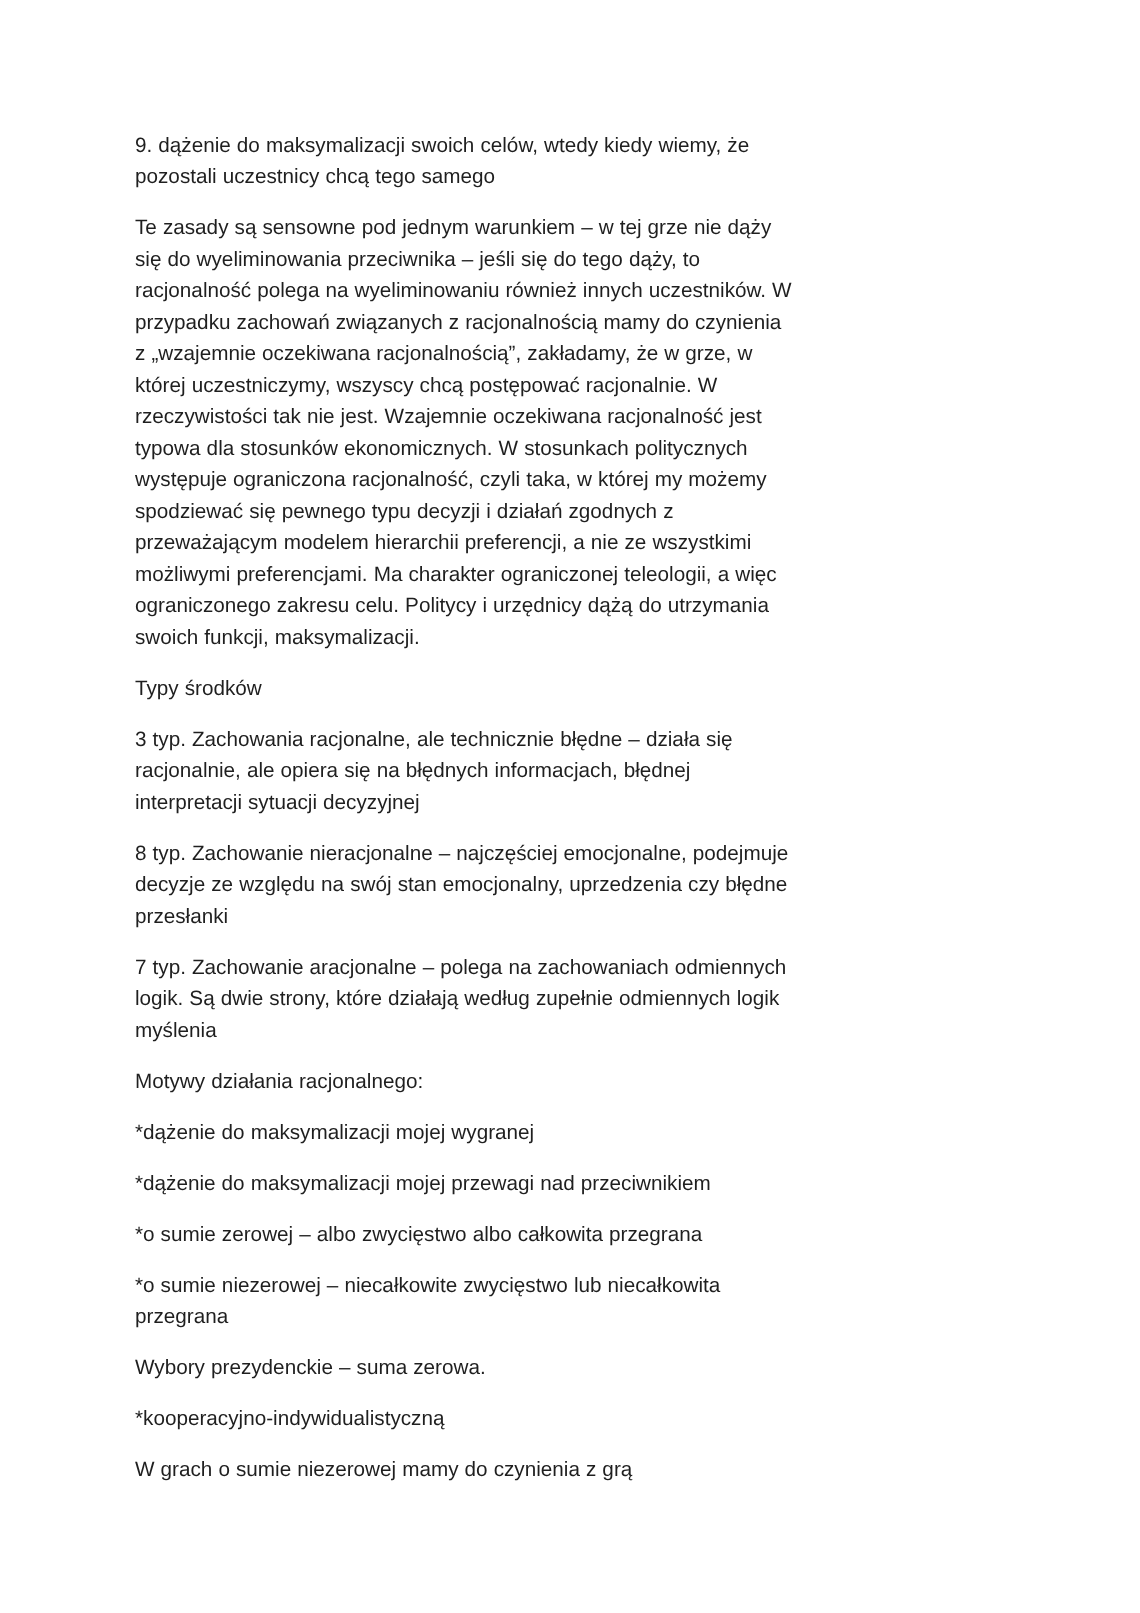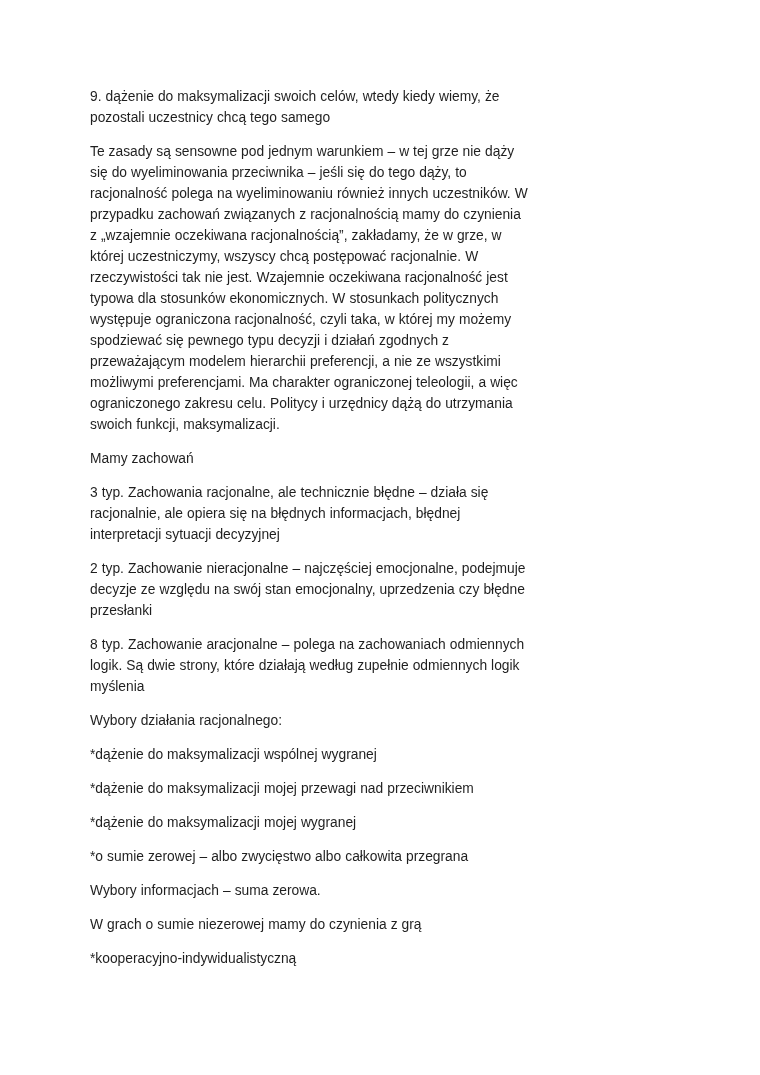--- a/index.html
+++ b/index.html
@@ -27,26 +27,26 @@
       word-spacing: 0.2px;
     }
   </style>
 </head>
 <body>
 
 <div class="page">
   <div class="doc">
     <p>9. dążenie do maksymalizacji swoich celów, wtedy kiedy wiemy, że pozostali uczestnicy chcą tego samego</p>
     <p>Te zasady są sensowne pod jednym warunkiem – w tej grze nie dąży się do wyeliminowania przeciwnika – jeśli się do tego dąży, to racjonalność polega na wyeliminowaniu również innych uczestników. W przypadku zachowań związanych z racjonalnością mamy do czynienia z „wzajemnie oczekiwana racjonalnością”, zakładamy, że w grze, w której uczestniczymy, wszyscy chcą postępować racjonalnie. W rzeczywistości tak nie jest. Wzajemnie oczekiwana racjonalność jest typowa dla stosunków ekonomicznych. W stosunkach politycznych występuje ograniczona racjonalność, czyli taka, w której my możemy spodziewać się pewnego typu decyzji i działań zgodnych z przeważającym modelem hierarchii preferencji, a nie ze wszystkimi możliwymi preferencjami. Ma charakter ograniczonej teleologii, a więc ograniczonego zakresu celu.  Politycy i urzędnicy dążą do utrzymania swoich funkcji, maksymalizacji.</p>
-    <p>Mamy zachowań</p>
+    <p>Typy środków</p>
     <p>3 typ. Zachowania racjonalne, ale technicznie błędne – działa się racjonalnie, ale opiera się na błędnych informacjach, błędnej interpretacji sytuacji decyzyjnej</p>
-    <p>2 typ. Zachowanie nieracjonalne – najczęściej emocjonalne, podejmuje decyzje ze względu na swój stan emocjonalny, uprzedzenia czy błędne przesłanki</p>
-    <p>8 typ. Zachowanie aracjonalne – polega na zachowaniach odmiennych logik. Są dwie strony, które działają według zupełnie odmiennych logik myślenia</p>
-    <p>Wybory działania racjonalnego:</p>
-    <p>*dążenie do maksymalizacji wspólnej wygranej</p>
+    <p>8 typ. Zachowanie nieracjonalne – najczęściej emocjonalne, podejmuje decyzje ze względu na swój stan emocjonalny, uprzedzenia czy błędne przesłanki</p>
+    <p>7 typ. Zachowanie aracjonalne – polega na zachowaniach odmiennych logik. Są dwie strony, które działają według zupełnie odmiennych logik myślenia</p>
+    <p>Motywy działania racjonalnego:</p>
+    <p>*dążenie do maksymalizacji mojej wygranej</p>
     <p>*dążenie do maksymalizacji mojej przewagi nad przeciwnikiem</p>
-    <p>*dążenie do maksymalizacji mojej wygranej</p>
     <p>*o sumie zerowej – albo zwycięstwo albo całkowita przegrana</p>
-    <p>Wybory informacjach – suma zerowa.</p>
+    <p>*o sumie niezerowej – niecałkowite zwycięstwo lub niecałkowita przegrana</p>
+    <p>Wybory prezydenckie – suma zerowa.</p>
+    <p>*kooperacyjno-indywidualistyczną</p>
     <p>W grach o sumie niezerowej mamy do czynienia z grą</p>
-    <p>*kooperacyjno-indywidualistyczną</p>
   </div>
 </div>
 
 </body></html>

